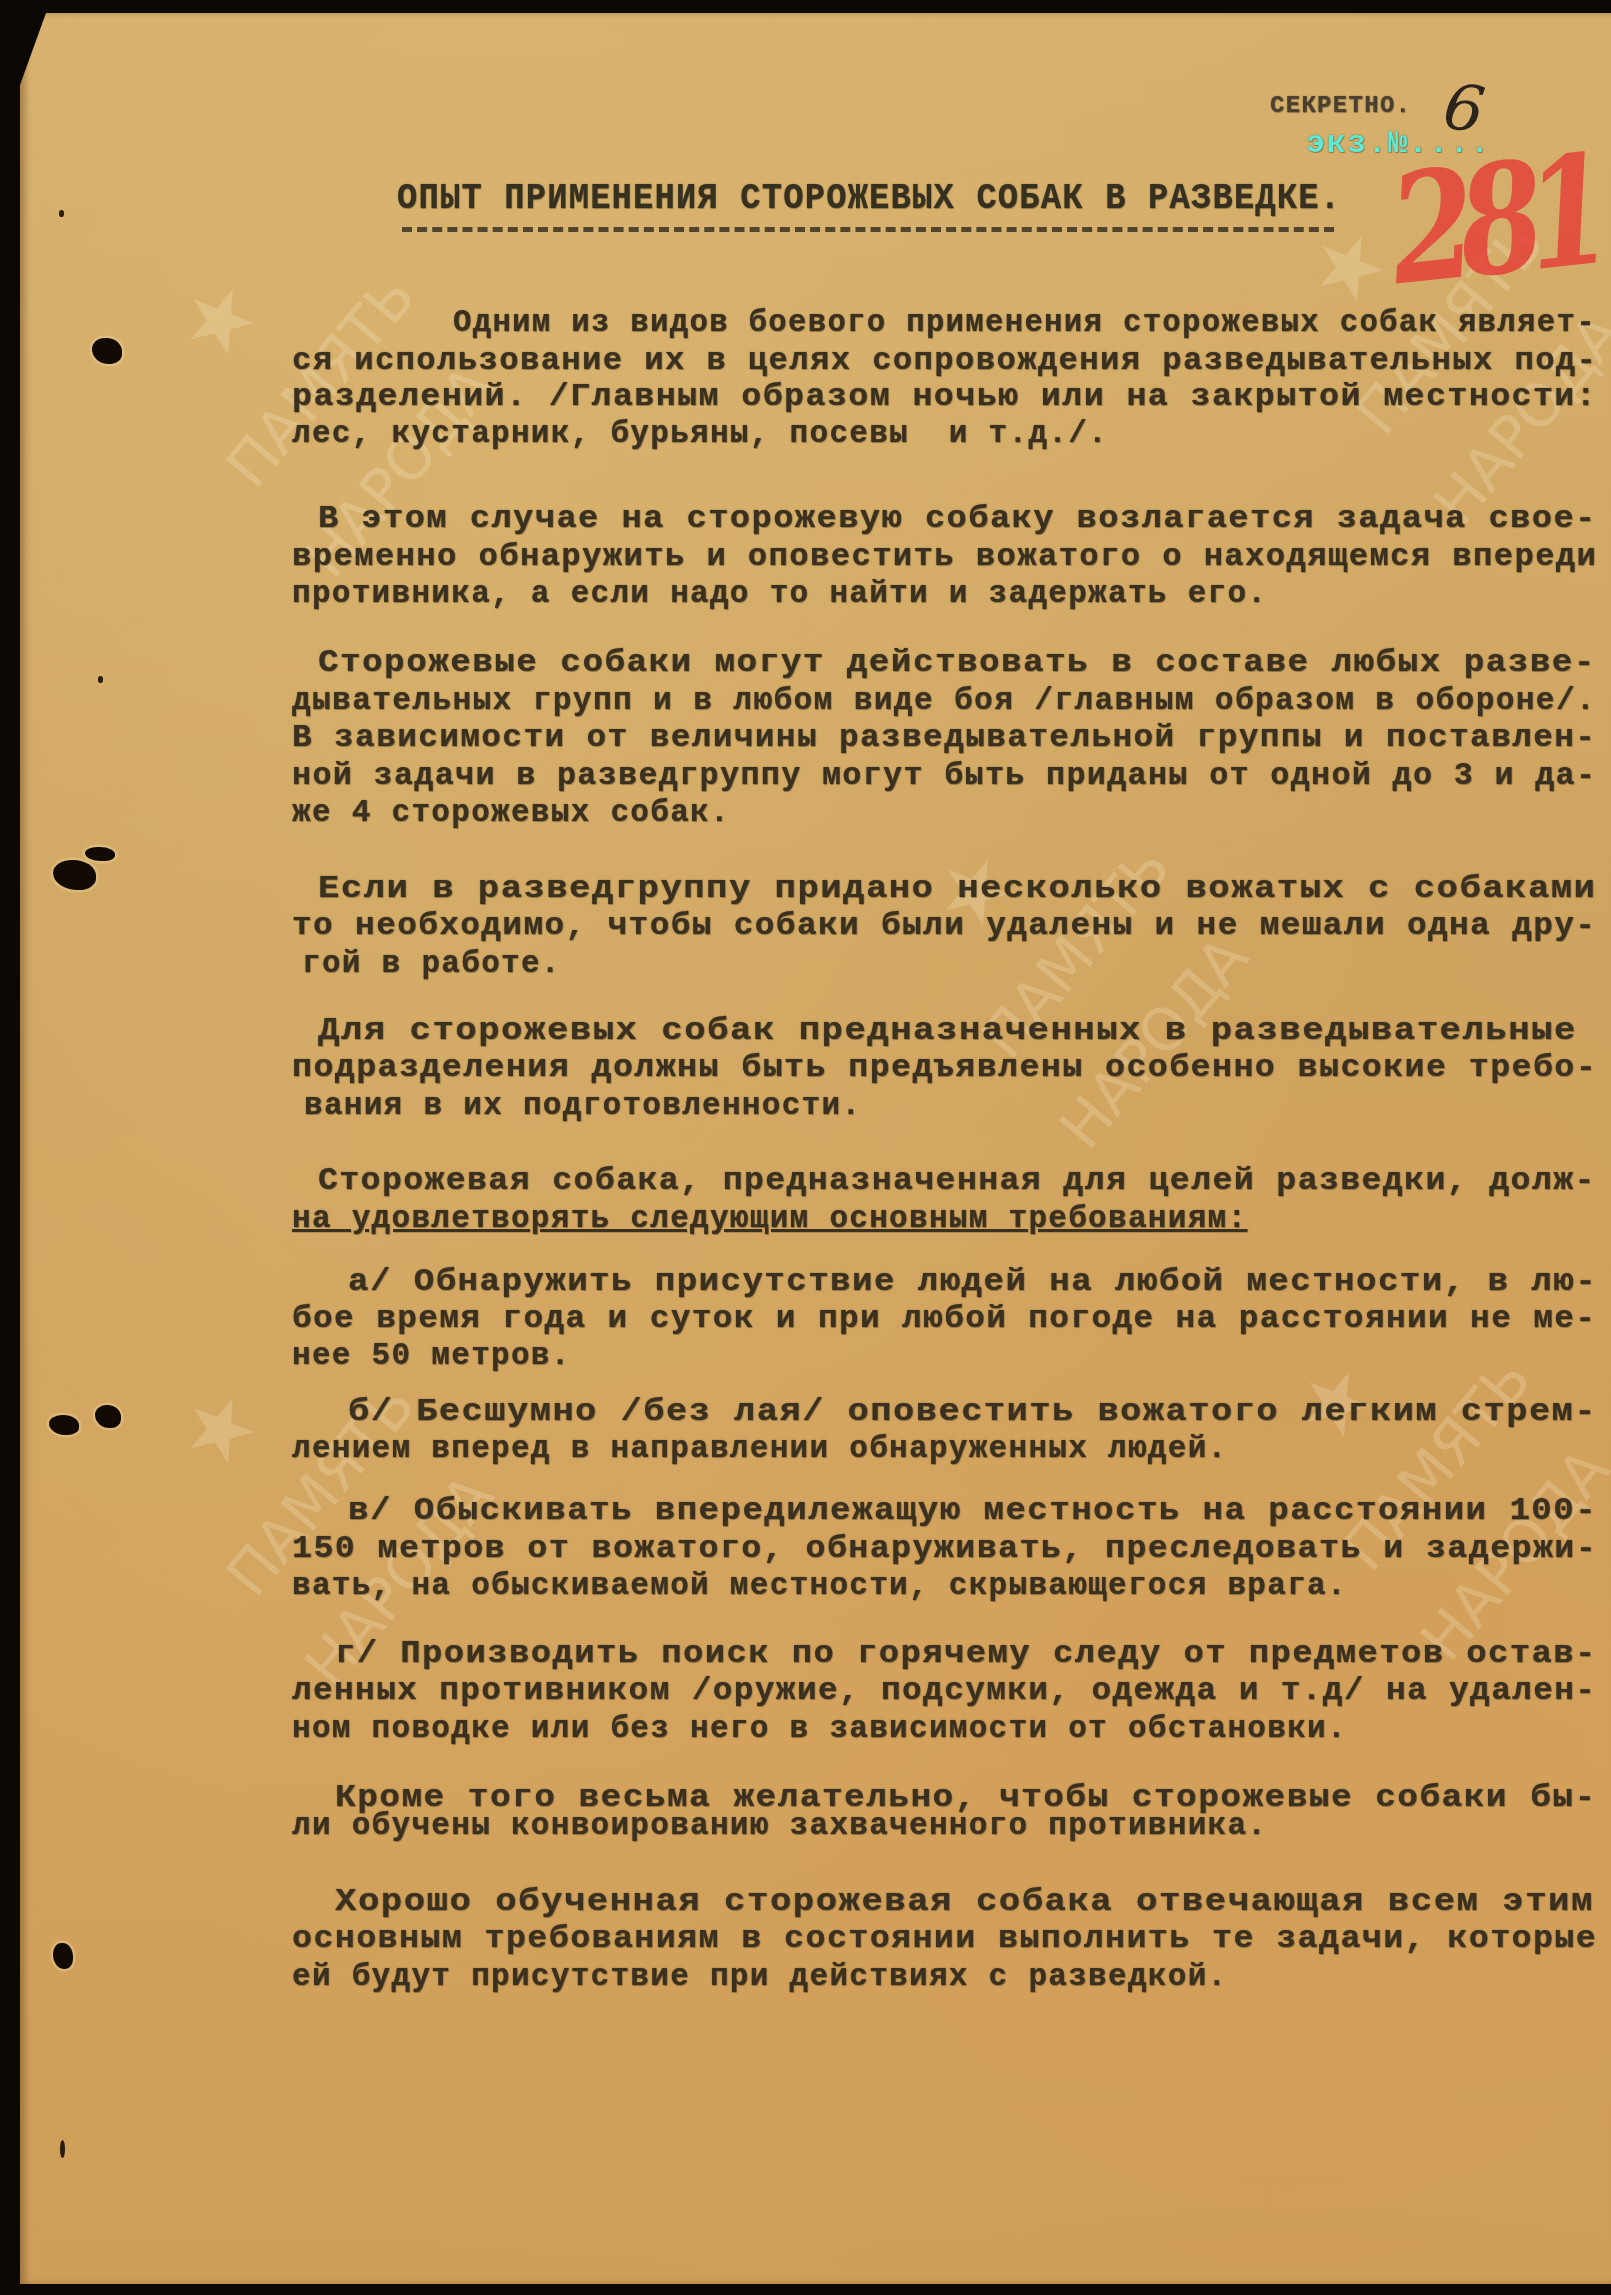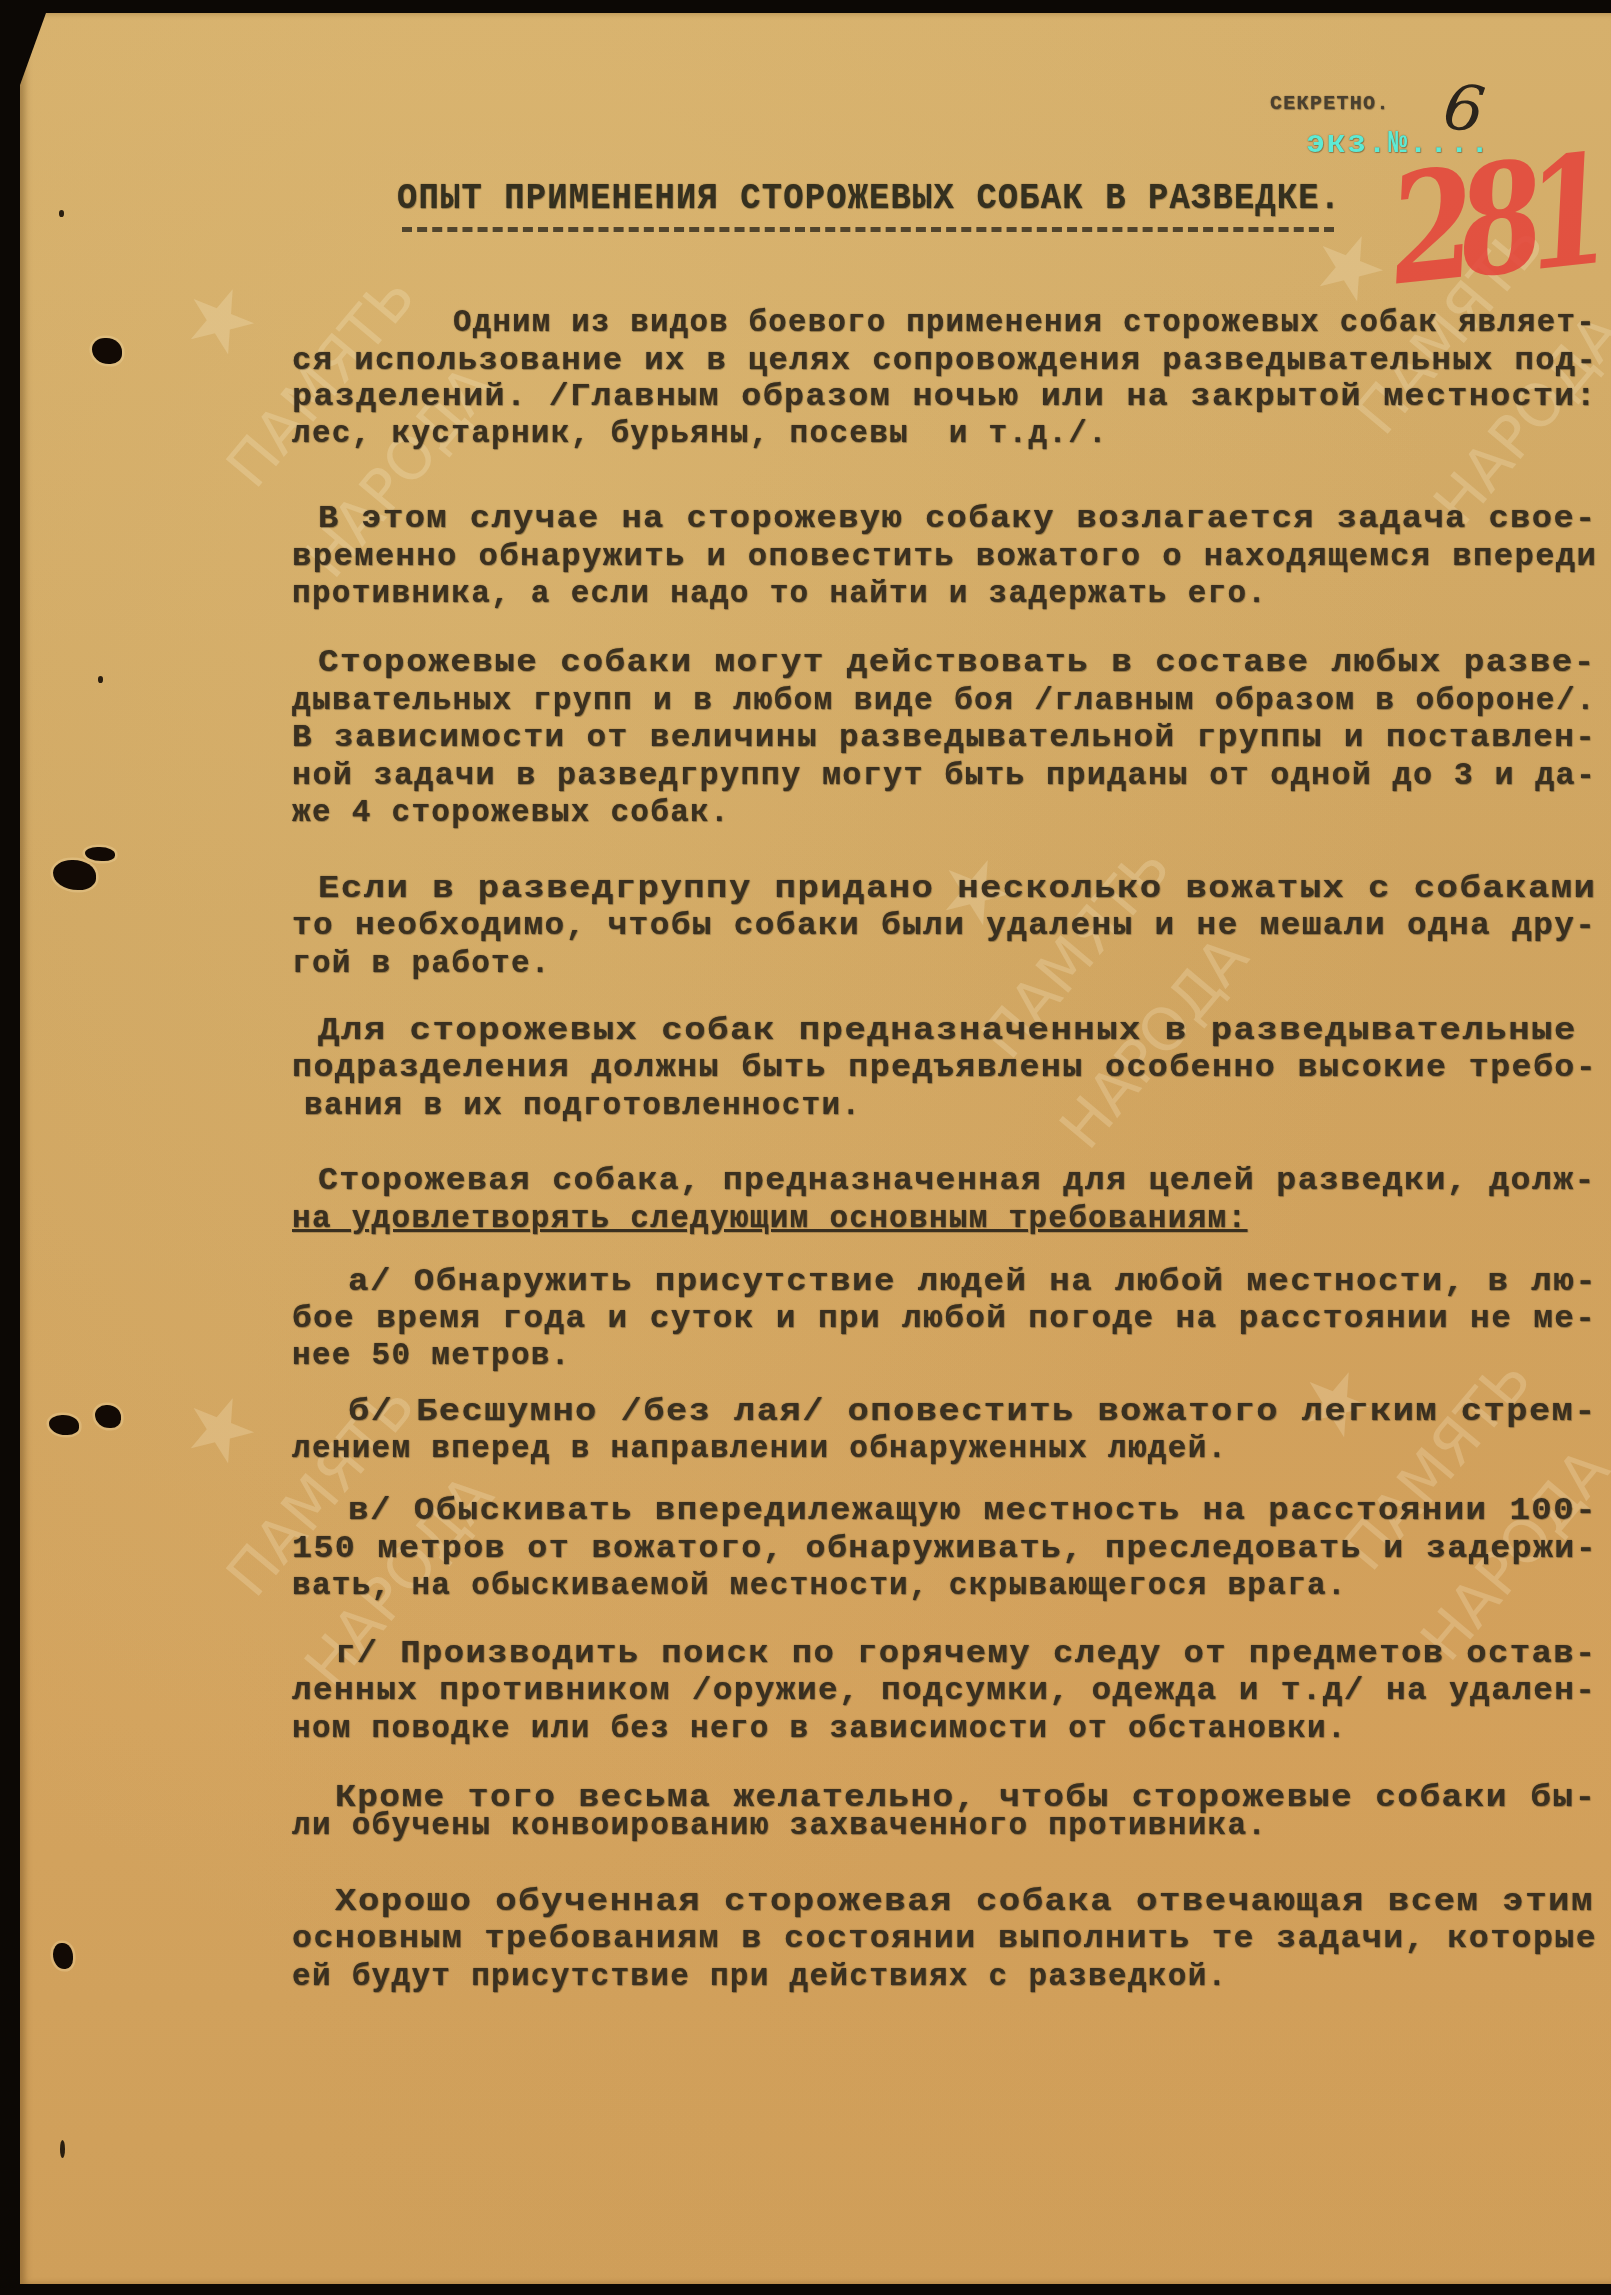--- a/index.html
+++ b/index.html
@@ -26,21 +26,21 @@
   }
   .typed {
     position: absolute;
     font-family: "Liberation Mono", "DejaVu Sans Mono", monospace;
     color: #3a3020;
     font-weight: bold;
     white-space: pre;
     text-shadow: 0 0 1.3px rgba(40,30,15,0.6), 0.7px 0.7px 0.7px rgba(60,45,20,0.35);
     letter-spacing: 0.3px;
   }
-  .header-secret { left: 1270px; top: 92px; font-size: 20px; letter-spacing: 1.3px; color: #4a4030; }
+  .header-secret { left: 1270px; top: 92px; font-size: 24px; letter-spacing: 1.3px; color: #4a4030; }
   .header-copy { left: 1306px; top: 125px; font-size: 32px; letter-spacing: 1.3px; color: #5eead4; }
   .hand-6 {
     position: absolute; left: 1444px; top: 72px;
     font-family: "DejaVu Serif", serif; font-style: italic;
     font-size: 63px; color: #2a241c; transform: rotate(8deg);
   }
   .red-number {
     position: absolute; left: 1365px; top: 131px;
     font-family: "DejaVu Serif", serif; font-style: italic;
     font-size: 151px; color: #e5423a; opacity: 0.85;
@@ -146,21 +146,21 @@
   <div class="typed body-line" style="left: 318px; top: 645px; transform-origin: left top; transform: scaleX(1.107);">Сторожевые собаки могут действовать в составе любых разве-</div>
   <div class="typed body-line" style="left: 292px; top: 683px; transform-origin: left top; transform: scaleX(1.008);">дывательных групп и в любом виде боя /главным образом в обороне/.</div>
   <div class="typed body-line" style="left: 292px; top: 720px; transform-origin: left top; transform: scaleX(1.057);">В зависимости от величины разведывательной группы и поставлен-</div>
   <div class="typed body-line" style="left: 292px; top: 758px; transform-origin: left top; transform: scaleX(1.024);">ной задачи в разведгруппу могут быть приданы от одной до 3 и да-</div>
   <div class="typed body-line" style="left:292px; top:795px;">же 4 сторожевых собак.</div>
 </div>
 
 <div>
   <div class="typed body-line" style="left: 318px; top: 871px; transform-origin: left top; transform: scaleX(1.147);">Если в разведгруппу придано несколько вожатых с собаками</div>
   <div class="typed body-line" style="left: 292px; top: 908px; transform-origin: left top; transform: scaleX(1.057);">то необходимо, чтобы собаки были удалены и не мешали одна дру-</div>
-  <div class="typed body-line" style="left:292px; top:946px;">гой в работе.</div>
+  <div class="typed body-line" style="left:302px; top:946px;">гой в работе.</div>
 </div>
 
 <div>
   <div class="typed body-line" style="left: 318px; top: 1013px; transform-origin: left top; transform: scaleX(1.15);">Для сторожевых собак предназначенных в разведывательные</div>
   <div class="typed body-line" style="left: 292px; top: 1050px; transform-origin: left top; transform: scaleX(1.075);">подразделения должны быть предъявлены особенно высокие требо-</div>
   <div class="typed body-line" style="left:304px; top:1088px;">вания в их подготовленности.</div>
 </div>
 
 <div>
   <div class="typed body-line" style="left: 318px; top: 1163px; transform-origin: left top; transform: scaleX(1.07);">Сторожевая собака, предназначенная для целей разведки, долж-</div>

